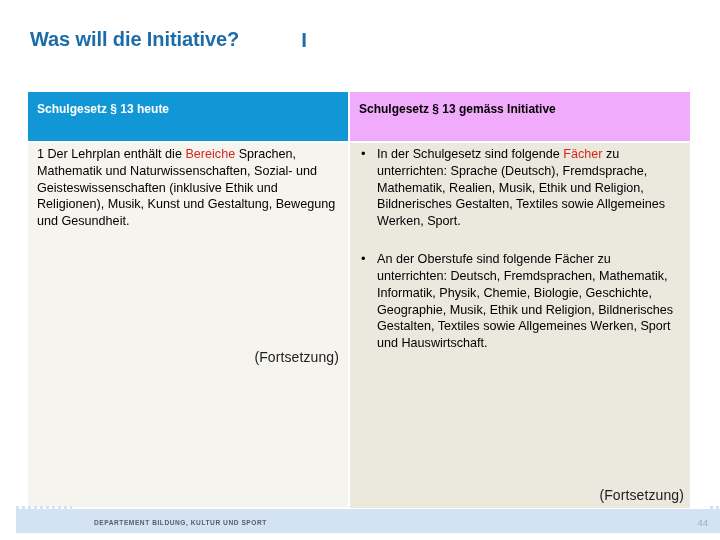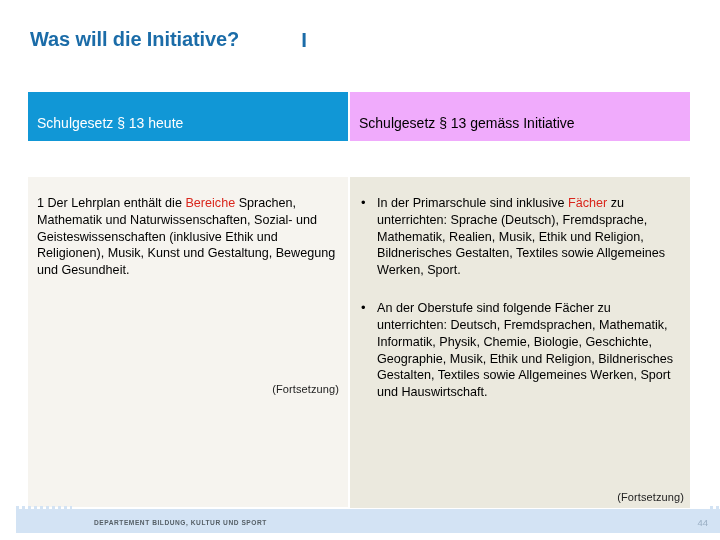--- a/index.html
+++ b/index.html
@@ -53,46 +53,45 @@
     position: absolute;
     top: 0;
     bottom: 0;
   }
   .col-left  { left: 0px;   width: 320px; }
   .col-right { left: 322px; width: 340px; }
 
   .col-header {
     box-sizing: border-box;
     height: 49px;
-    padding: 24px 0 0 9px;
-    font-size: 14px;
-    font-weight: normal;
+    padding: 11px 0 0 9px;
+    font-size: 12px;
+    font-weight: bold;
     line-height: 1.1;
   }
   .col-header.blue {
     background: #1197d6;
     color: #ffffff;
   }
   .col-header.beige {
     background: #f0abfc;
     color: #000000;
   }
 
   .col-body {
     box-sizing: border-box;
     position: absolute;
     top: 51px;
     bottom: 0;
     left: 0;
     right: 0;
-    padding: 18px 8px 0 9px;
+    padding: 3px 8px 0 9px;
     font-size: 12.6px;
     line-height: 1.335;
     color: #000000;
-    margin-top: 34px;
   }
   .col-body.left-body  { background: #f6f4ef; top: 51px; bottom: 1px; }
   .col-body.right-body { background: #ebe9de; }
 
   .hl-red { color: #d9261c; font-weight: normal; }
 
   
   .bullets {
     margin: 0;
     padding: 0;
@@ -107,21 +106,21 @@
   .bullets li .bullet-mark {
     position: absolute;
     left: 2px;
     top: -1px;
     font-size: 13px;
     line-height: 1.335;
   }
 
   .fortsetzung {
     position: absolute;
-    font-size: 11px;
+    font-size: 14px;
     color: #222222;
     letter-spacing: 0.1px;
   }
   #fortsetzung-left  { right: 9px; top: 205px; }
   #fortsetzung-right { right: 6px; bottom: 3px; }
 
   
   #footer-band {
     position: absolute;
     left: 16px;
@@ -187,21 +186,21 @@
       </p>
       <div class="fortsetzung" id="fortsetzung-left">(Fortsetzung)</div>
     </div>
   </div>
 
   <div class="col col-right">
     <div class="col-header beige">Schulgesetz § 13 gemäss Initiative</div>
     <div class="col-body right-body">
       <ul class="bullets">
         <li>
-          <span class="bullet-mark">•</span><span>In der Primarschule sind inklusive </span><span class="hl-red">Fächer</span><span> zu unterrichten: Sprache (Deutsch), Fremdsprache, Mathematik, Realien, Musik, Ethik und Religion, Bildnerisches Gestalten, Textiles sowie Allgemeines Werken, Sport.</span>
+          <span class="bullet-mark">•</span><span>In der Schulgesetz sind folgende </span><span class="hl-red">Fächer</span><span> zu unterrichten: Sprache (Deutsch), Fremdsprache, Mathematik, Realien, Musik, Ethik und Religion, Bildnerisches Gestalten, Textiles sowie Allgemeines Werken, Sport.</span>
         </li>
         <li>
           <span class="bullet-mark">•</span><span>An der Oberstufe sind folgende Fächer zu unterrichten: Deutsch, Fremdsprachen, Mathematik, Informatik, Physik, Chemie, Biologie, Geschichte, Geographie, Musik, Ethik und Religion, Bildnerisches Gestalten, Textiles sowie Allgemeines Werken, Sport und Hauswirtschaft.</span><span class="hl-red"></span><span></span>
         </li>
       </ul>
       <div class="fortsetzung" id="fortsetzung-right">(Fortsetzung)</div>
     </div>
   </div>
 
 </div>

